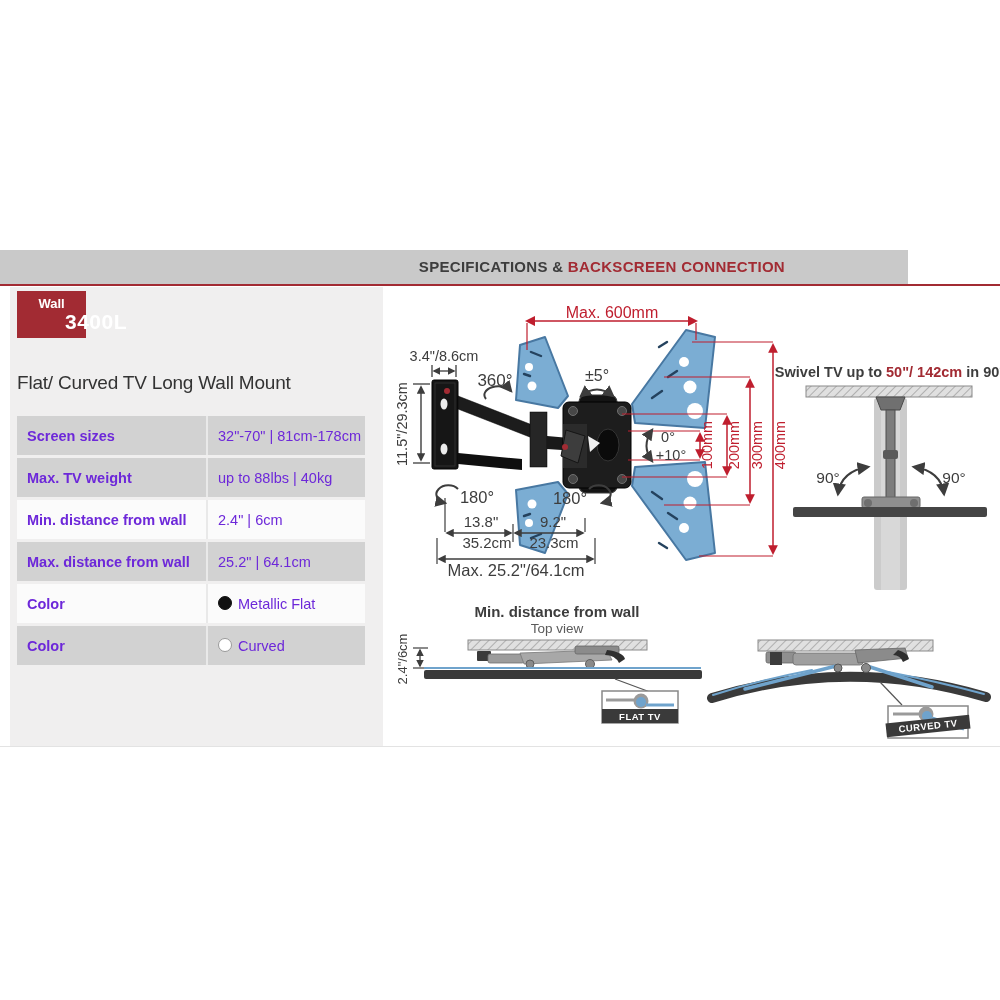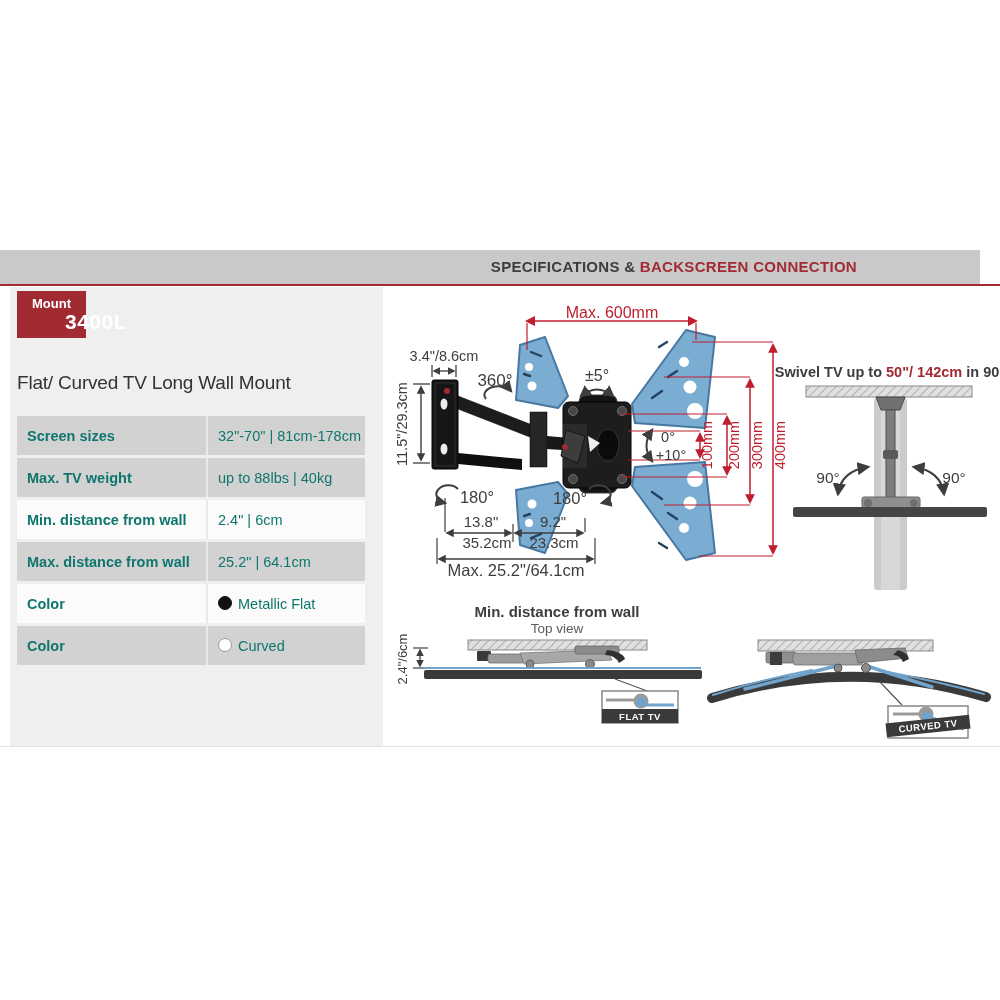--- a/index.html
+++ b/index.html
@@ -1,33 +1,33 @@
 <!DOCTYPE html>
 <html><head>
 <meta charset="utf-8">
 <style>
   html,body{margin:0;padding:0;background:#fff;}
   .page{position:relative;width:1000px;height:1000px;background:#ffffff;
         font-family:"Liberation Sans",sans-serif;overflow:hidden;}
-  .header-bar{position:absolute;left:0;top:250px;width:980px;height:34px;background:#c9c9c9;}
+  .header-bar{position:absolute;left:0;top:250px;width:908px;height:34px;background:#c9c9c9;}
   .header-text{position:absolute;right:123px;top:8px;font-size:15px;font-weight:bold;
                letter-spacing:.3px;color:#3d3d3d;white-space:pre;}
   .header-text .red{color:#a22b33;}
   .red-rule{position:absolute;left:0;top:284px;width:1000px;height:2px;background:#a22b33;}
   .bottom-rule{position:absolute;left:0;top:746px;width:1000px;height:1px;background:#e3e3e3;}
   .left-panel{position:absolute;left:10px;top:287px;width:373px;height:459px;background:#f0efef;}
   .model-badge{position:absolute;left:7px;top:4px;width:69px;height:47px;background:#a22b33;
                color:#fff;text-align:center;}
   .model-label{font-size:13px;font-weight:bold;margin-top:5px;}
   .model-number{font-size:21px;font-weight:bold;letter-spacing:.5px;line-height:1.05;margin-left:48px;}
   .subtitle{position:absolute;left:7px;top:59px;font-size:19px;color:#3d3d3d;letter-spacing:-.2px;}
   .title{position:absolute;left:7px;top:85px;font-size:19px;font-weight:normal;color:#333;letter-spacing:-.2px;}
   table.spec-table{position:absolute;left:7px;top:129px;width:348px;border-collapse:collapse;}
   table.spec-table tr{border-bottom:3px solid #f0efef;}
-  table.spec-table td{height:37px;vertical-align:middle;color:#0f766e;}
+  table.spec-table td{height:37px;vertical-align:middle;color:#6d28d9;}
   td.lbl{width:178px;padding-left:10px;font-size:14.5px;font-weight:bold;}
   td.lbl .note{font-weight:normal;font-size:11px;}
   td.val{font-size:14.5px;padding-left:10px;border-left:2px solid #e9e9e9;}
   tr.shaded td{background:#d2d2d2;}
   tr.light td{background:#fbfbfb;}
   .swatch{display:inline-block;width:12px;height:12px;border-radius:50%;
           vertical-align:-1px;margin-right:6px;}
   .swatch-black{background:#111;border:1px solid #111;}
   .swatch-white{background:#fff;border:1px solid #9a9a9a;}
   svg.overlay{position:absolute;left:0;top:0;width:1000px;height:1000px;pointer-events:none;}
@@ -39,21 +39,21 @@
 <div class="page">
 
   <div class="header-bar">
     <div class="header-text"><span>SPECIFICATIONS &amp;&nbsp;</span><span class="red">BACKSCREEN CONNECTION</span></div>
   </div>
   <div class="red-rule"></div>
   <div class="bottom-rule"></div>
 
   <aside class="left-panel">
     <div class="model-badge">
-      <div class="model-label">Mount</div>
+      <div class="model-label">Wall</div>
       <div class="model-number">3400L</div>
     </div>
     <div class="title">Flat/ Curved TV Long Wall Mount</div>
 
     <table class="spec-table">
       <tbody>
         <tr class="shaded">
           <td class="lbl"><span>Screen sizes</span></td>
           <td class="val">32"-70" | 81cm-178cm</td>
         </tr>

